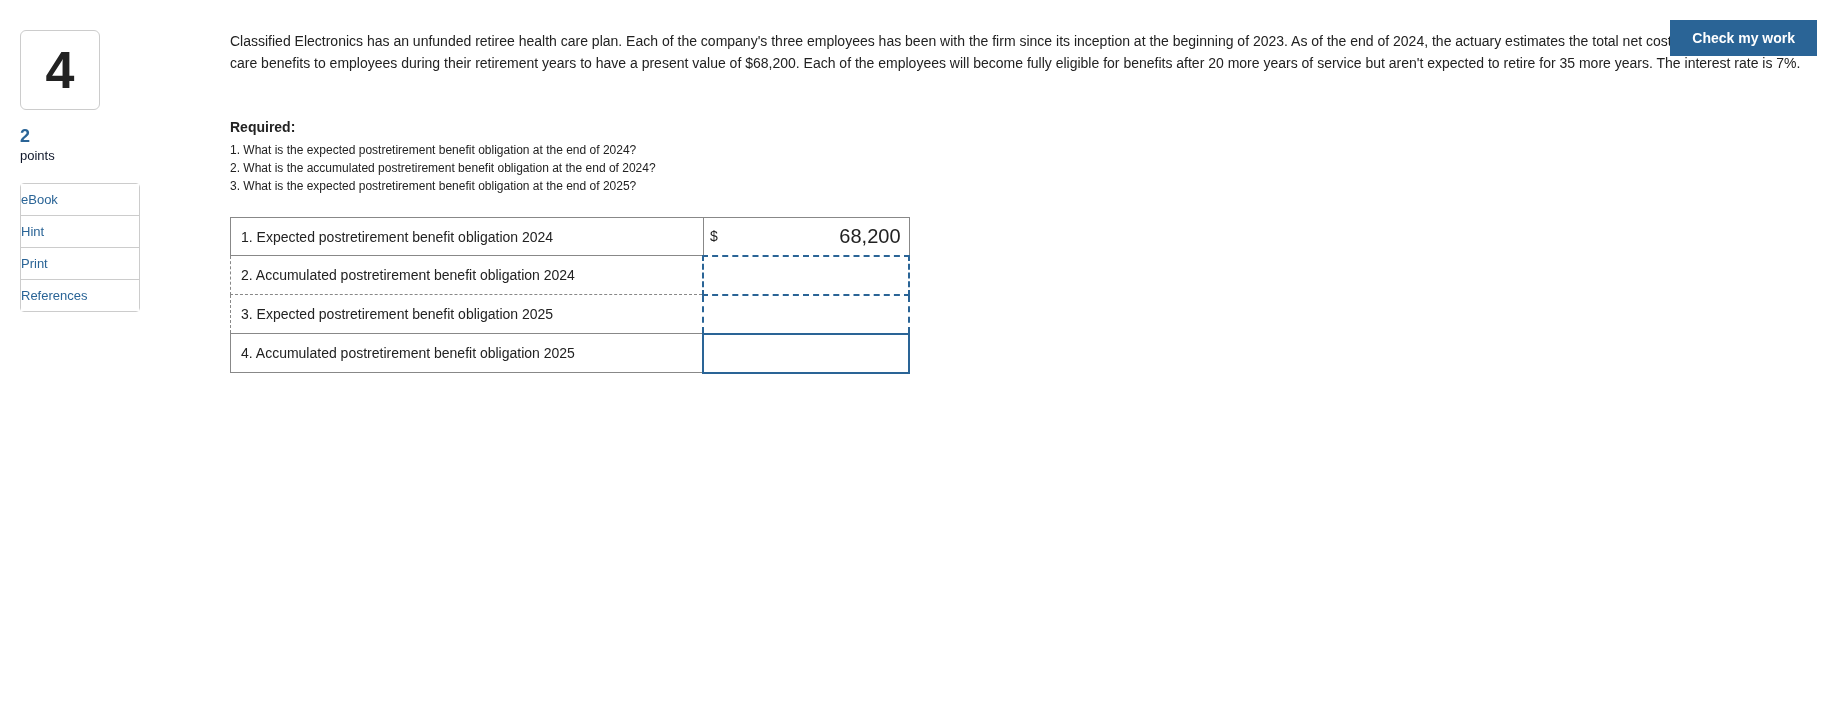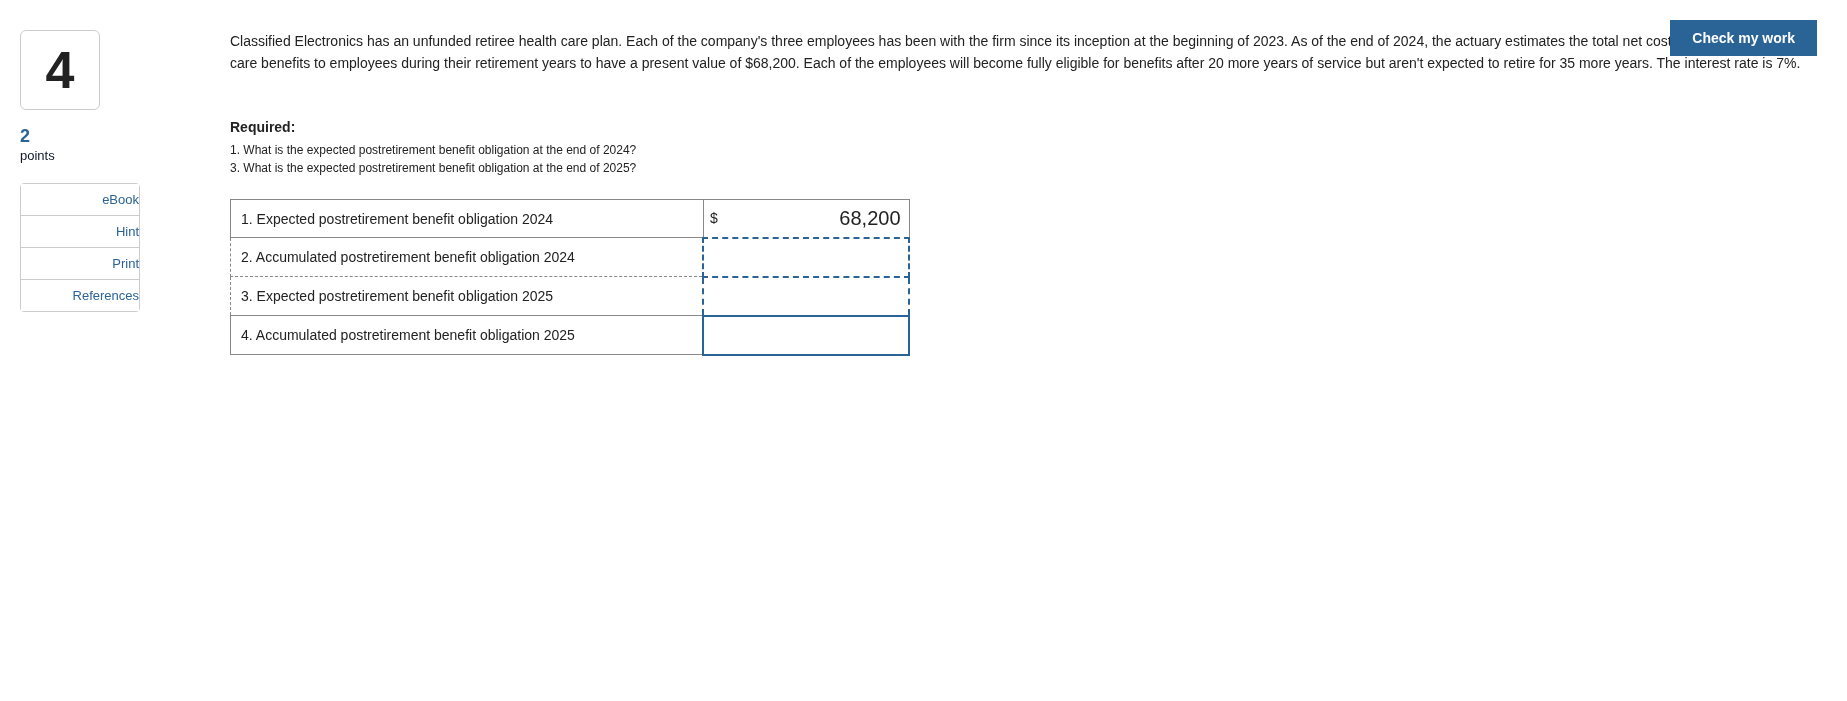--- a/index.html
+++ b/index.html
@@ -74,21 +74,21 @@
       display: flex;
       flex-direction: column;
       align-items: center;
       border: 1px solid #ccc;
       border-radius: 4px;
       width: 120px;
       padding: 0;
     }
     .sidebar-link {
       width: 100%;
-      text-align: right;
+      text-align: left;
       padding: 8px 0;
       color: #2a6496;
       font-size: 13px;
       cursor: pointer;
       border-bottom: 1px solid #ccc;
       background: #fff;
     }
     .sidebar-link:last-child {
       border-bottom: none;
     }
@@ -199,20 +199,21 @@
         <div class="sidebar-link">References</div>
       </div>
     </div>
 
     <div class="content-area">
       <p class="problem-text">Classified Electronics has an unfunded retiree health care plan. Each of the company's three employees has been with the firm since its inception at the beginning of 2023. As of the end of 2024, the actuary estimates the total net cost of providing health care benefits to employees during their retirement years to have a present value of $68,200. Each of the employees will become fully eligible for benefits after 20 more years of service but aren't expected to retire for 35 more years. The interest rate is 7%.</p>
 
       <div class="required-label bold-text">Required:</div>
       <ul class="required-list">
         <li>1. What is the expected postretirement benefit obligation at the end of 2024?</li>
+        <li>2. What is the accumulated postretirement benefit obligation at the end of 2024?</li>
         <li>3. What is the expected postretirement benefit obligation at the end of 2025?</li>
       </ul>
 
       <table class="answer-table">
         <tbody>
 
           <tr class="row-normal row-filled">
             <td class="row-label">1. Expected postretirement benefit obligation 2024</td>
             <td class="row-input-cell">
               <div class="input-with-dollar">

